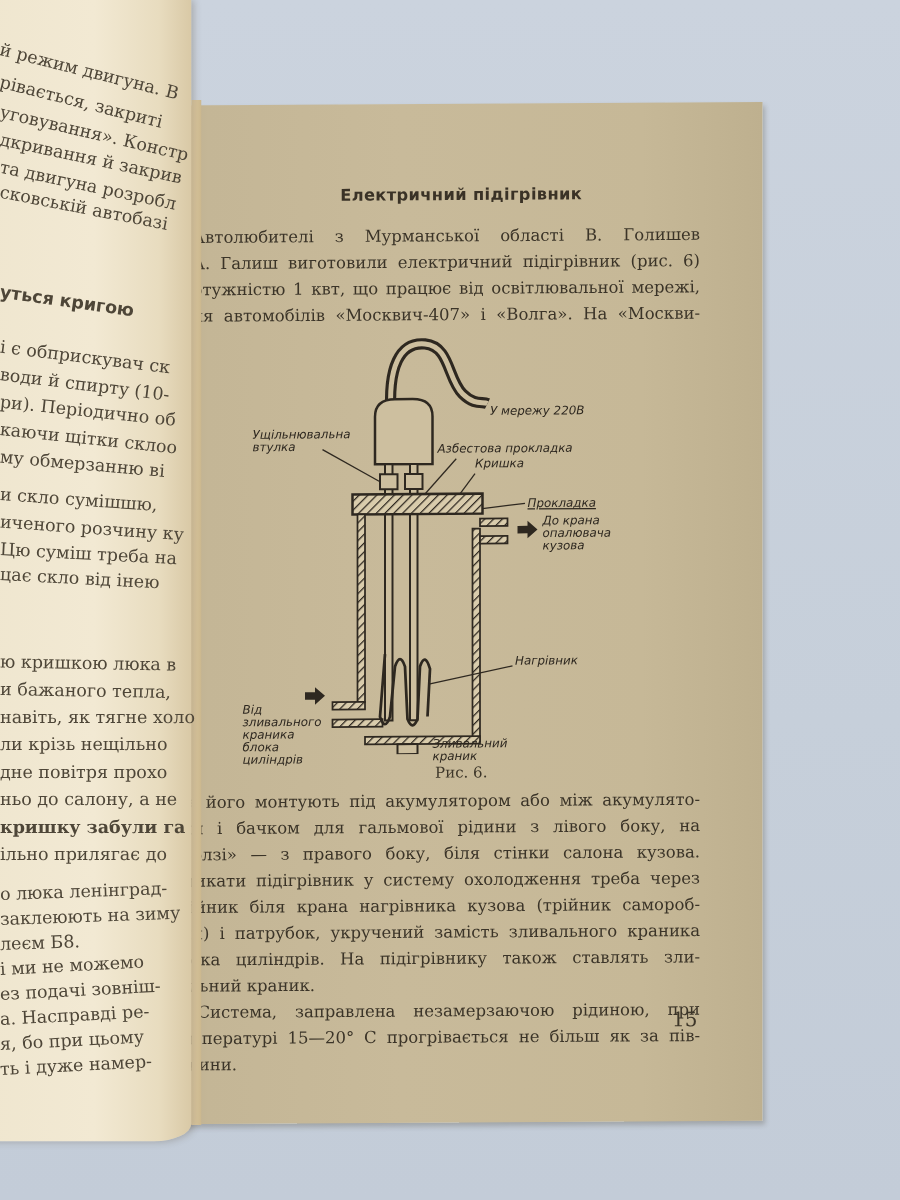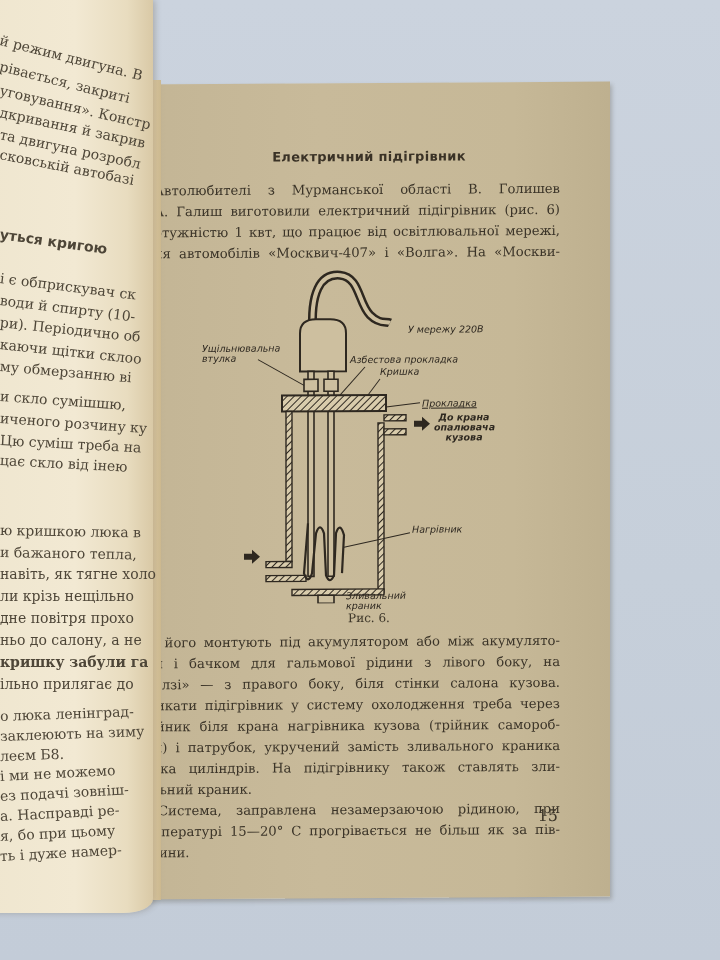--- a/index.html
+++ b/index.html
@@ -116,27 +116,28 @@
 
         <line x1="58" y1="96" x2="104" y2="122" stroke="#2e2820" stroke-width="1"></line>
         <line x1="165" y1="104" x2="140" y2="132" stroke="#2e2820" stroke-width="1"></line>
         <line x1="180" y1="116" x2="168" y2="132" stroke="#2e2820" stroke-width="1"></line>
         <line x1="186" y1="144" x2="220" y2="140" stroke="#2e2820" stroke-width="1"></line>
         <line x1="144" y1="284" x2="210" y2="270" stroke="#2e2820" stroke-width="1"></line>
 
         <path d="M214 158 L222 158 L222 154 L230 161 L222 168 L222 164 L214 164 Z" fill="#2e2820"></path>
         <path d="M44 290 L52 290 L52 286 L60 293 L52 300 L52 296 L44 296 Z" fill="#2e2820"></path>
       </svg>
-      <div class="lbl" style="left:208px;top:62px;">У мережу 220В</div>
+      <div class="lbl" style="left:192px;top:62px;">У мережу 220В</div>
       <div class="lbl" style="left:2px;top:80px;width:70px;white-space:normal;text-align:left;">Ущільнювальна втулка</div>
       <div class="lbl" style="left:150px;top:92px;">Азбестова прокладка</div>
       <div class="lbl" style="left:180px;top:104px;">Кришка</div>
       <div class="lbl" style="left:222px;top:136px;text-decoration:underline;">Прокладка</div>
-      <div class="lbl" style="left:234px;top:150px;width:60px;white-space:normal;text-align:center;font-weight:bold;">До крана опалювача кузова</div>
+      <div class="lbl" style="left:234px;top:150px;width:60px;white-space:normal;text-align:left;">До крана опалювача кузова</div>
       <div class="lbl" style="left:212px;top:262px;">Нагрівник</div>
+      <div class="lbl" style="left:-6px;top:300px;width:70px;white-space:normal;">Від зливального краника блока циліндрів</div>
       <div class="lbl" style="left:146px;top:328px;width:60px;white-space:normal;">Зливальний краник</div>
     </div>
 
     <div class="caption">Рис. 6.</div>
 
     <div class="para p2">
       <span class="line">чі» його монтують під акумулятором або між акумулято-</span>
       <span class="line">ром і бачком для гальмової рідини з лівого боку, на</span>
       <span class="line">«Волзі» — з правого боку, біля стінки салона кузова.</span>
       <span class="line">Вмикати підігрівник у систему охолодження треба через</span>

